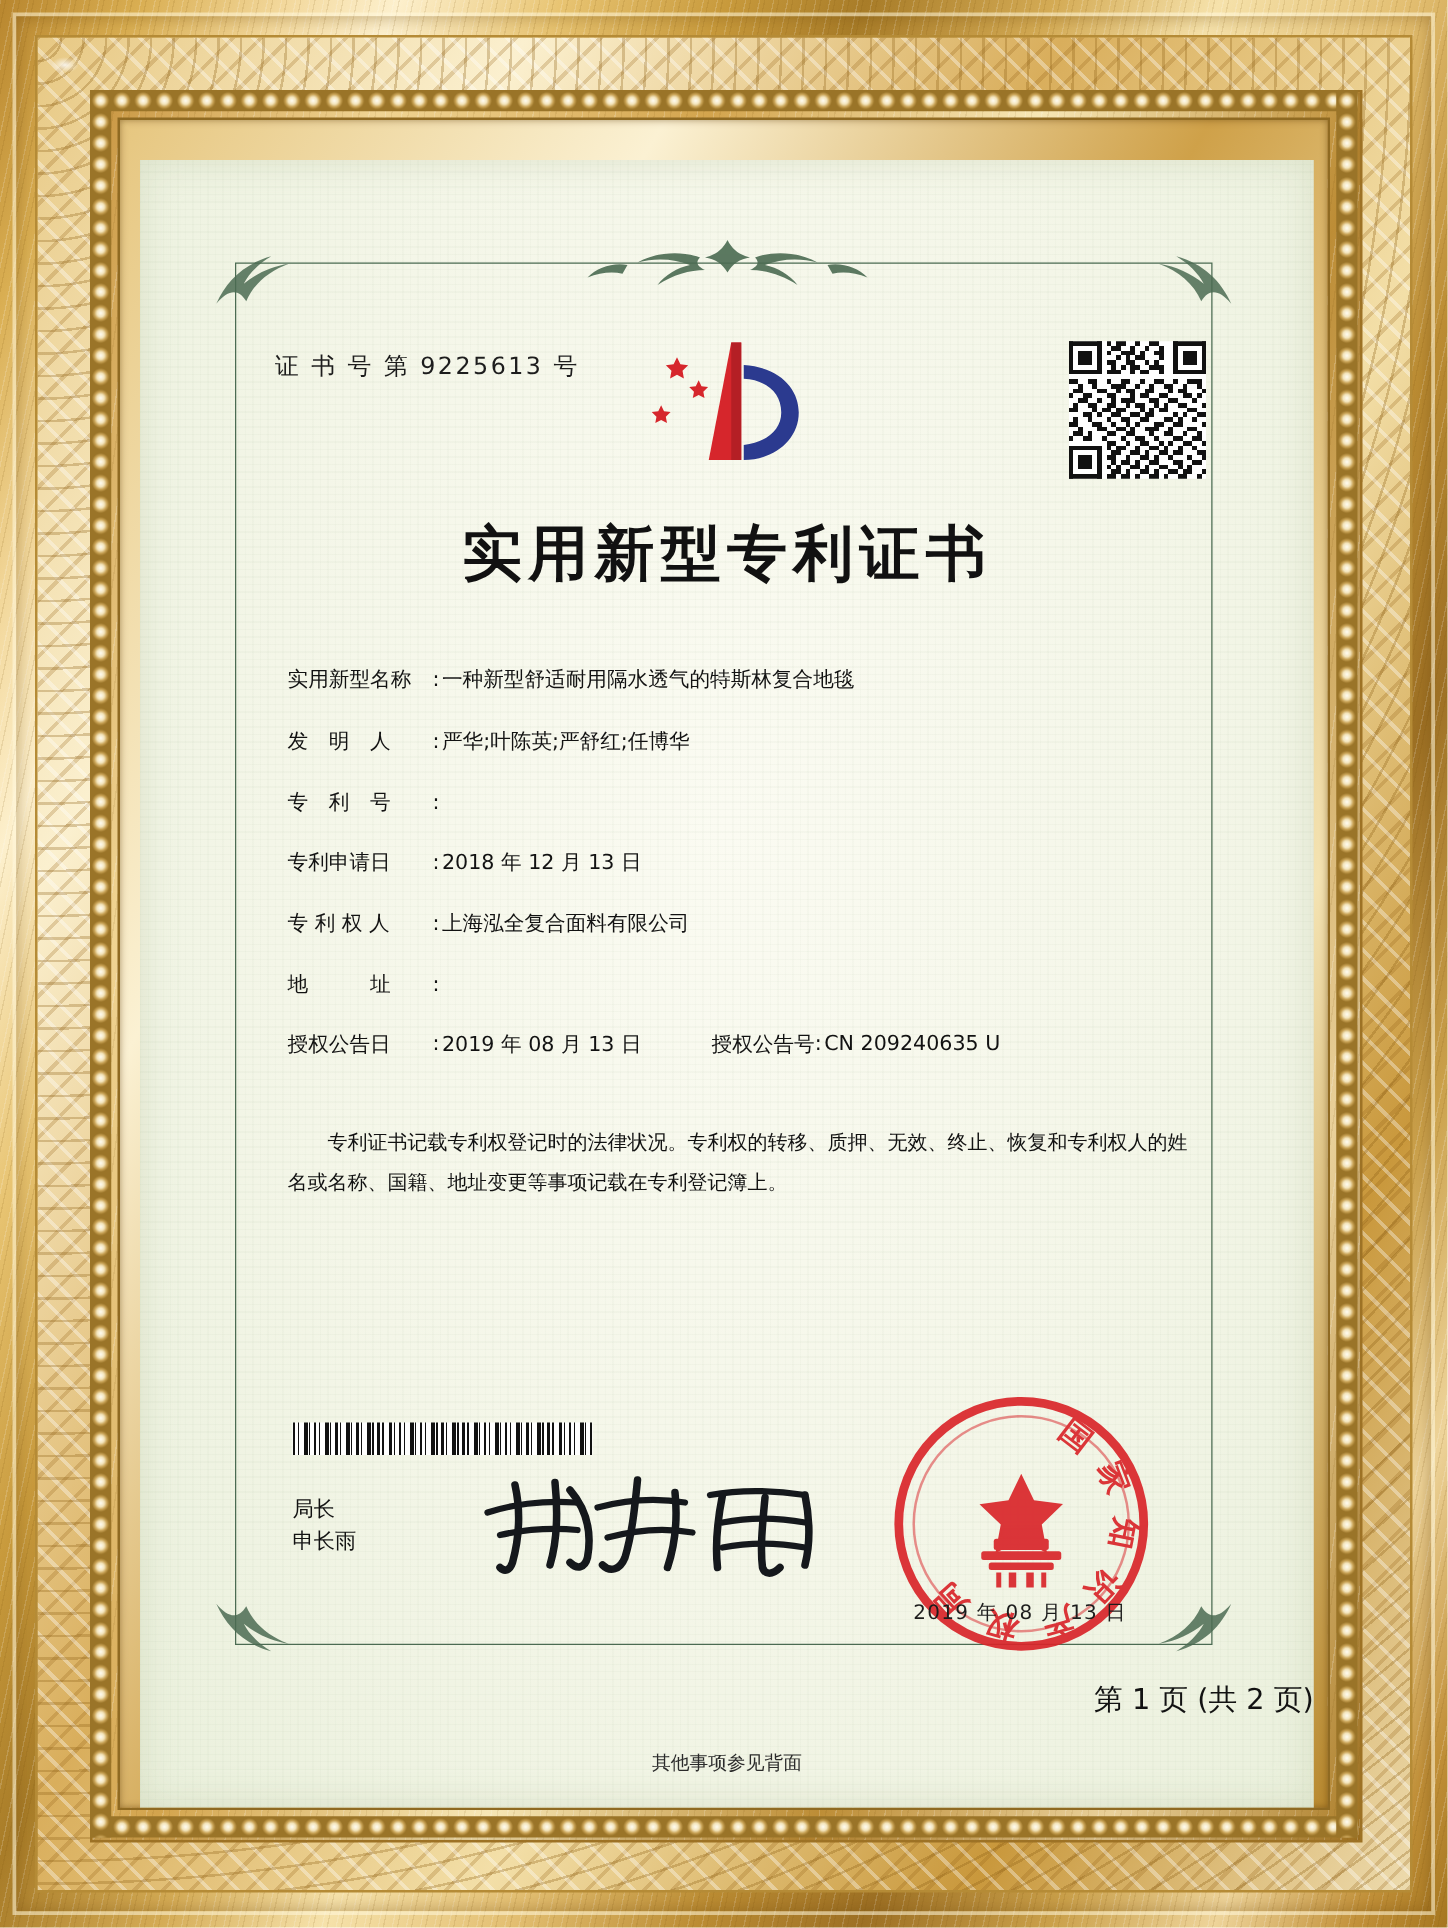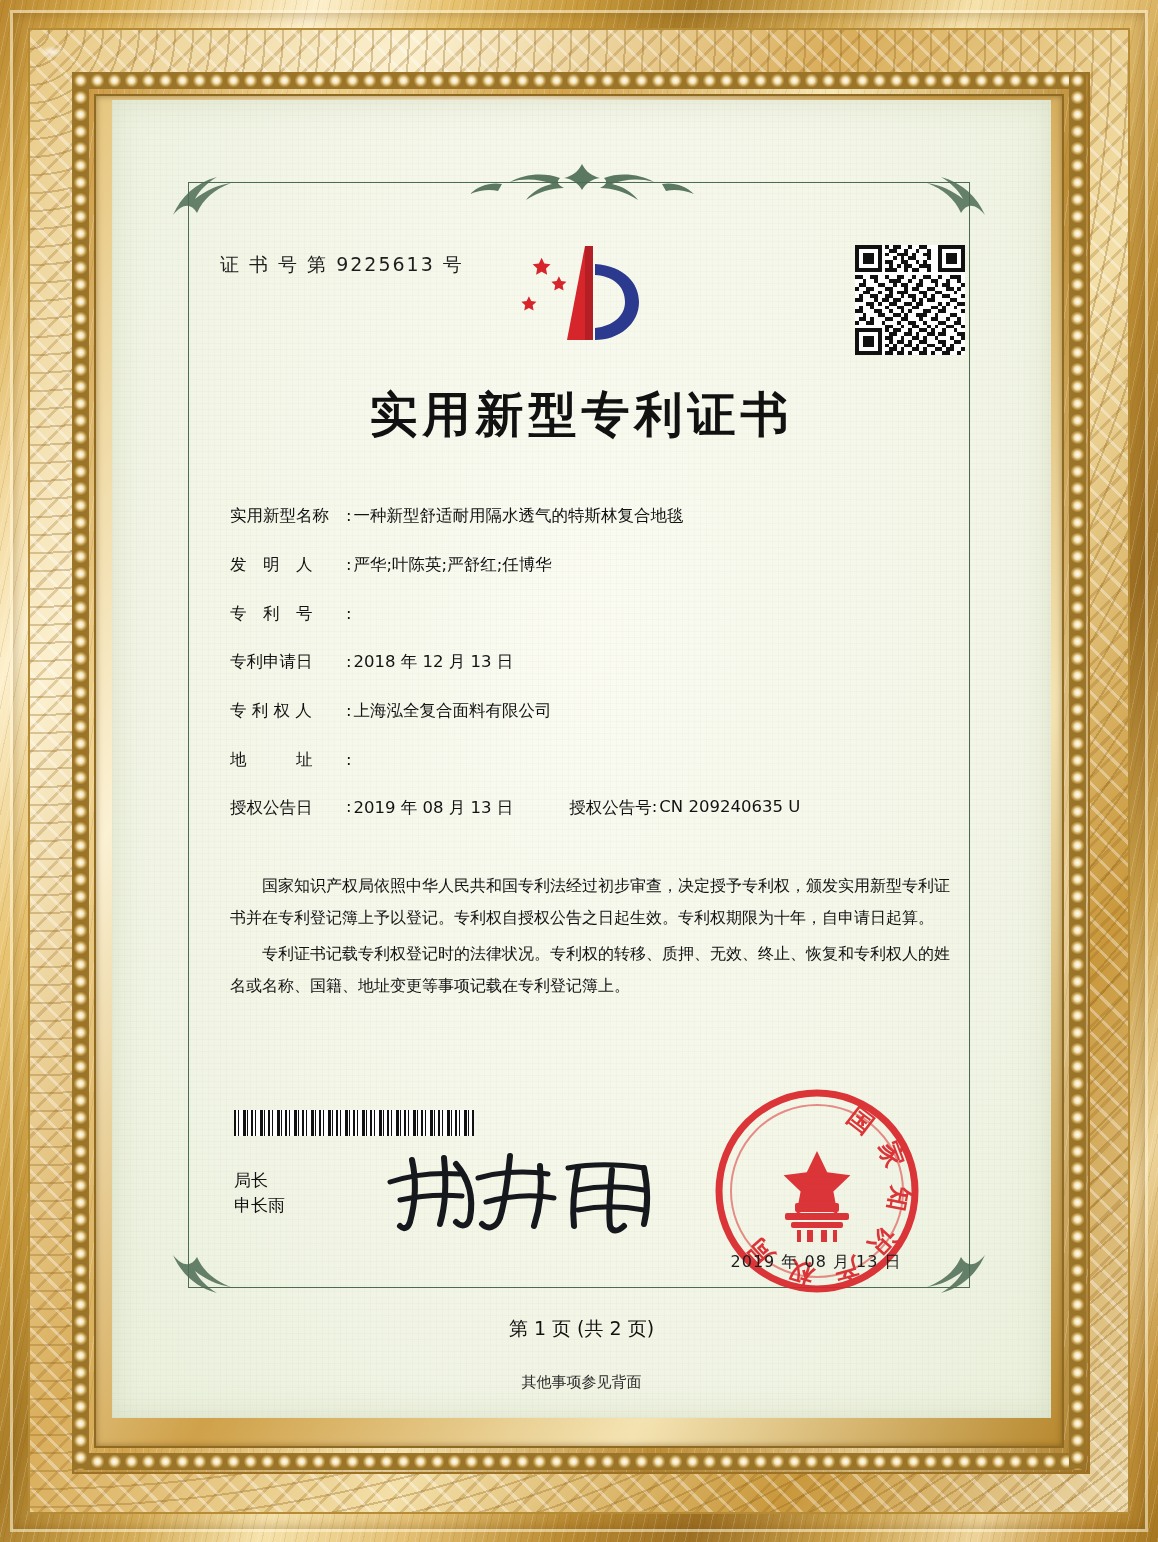--- a/index.html
+++ b/index.html
@@ -114,21 +114,21 @@
     left: 96px; top: 96px;
     width: 966px; height: 1350px;
     box-sizing: border-box;
     background: linear-gradient(120deg,#e6c67f,#fbf1d3,#cfa149,#f4e3b2,#b8892f);
     box-shadow: inset 0 0 6px rgba(90,55,5,0.5), 0 0 0 2px #8f6a22;
   }
 
   
   .paper {
     position: absolute;
-    left: 112px; top: 100px;
+    left: 112px; top: 128px;
     width: 939px;
     height: 1318px;
     background:
       radial-gradient(ellipse at 50% 40%, #fbfbf2 0%, #f4f6e8 55%, #eaf0dc 100%);
     box-shadow: inset 0 0 30px rgba(180,190,150,0.35);
     overflow: hidden;
   }
   .paper-guilloche {
     position: absolute; left:0; top:0; right:0; bottom:0;
     background-image:
@@ -309,23 +309,23 @@
     font-size: 16px;
     color: #1c1c1c;
     letter-spacing: 1px;
   }
 
   
   .page-num {
     position: absolute;
     left: 0; right: 0;
     top: 1216px;
-    text-align: center;
+    text-align: right;
     font-family: "DejaVu Sans", sans-serif;
-    font-size: 19px;
+    font-size: 23px;
     color: #121212;
   }
   .back-note {
     position: absolute;
     left: 0; right: 0;
     top: 1273px;
     text-align: center;
     font-family: "DejaVu Sans", sans-serif;
     font-size: 15px;
     color: #2a2a2a;
@@ -639,21 +639,20 @@
         <div class="field-label nospread">授权公告日</div>
         <div class="field-colon">:</div>
         <div>2019 年 08 月 13 日</div>
         <div class="pub-second-label">授权公告号</div>
         <div class="field-colon">:</div>
         <div>CN 209240635 U</div>
       </div>
     </div>
 
     <div class="paragraphs">
-      <p>国家知识产权局依照中华人民共和国专利法经过初步审查，决定授予专利权，颁发实用新型专利证书并在专利登记簿上予以登记。专利权自授权公告之日起生效。专利权期限为十年，自申请日起算。</p>
       <p>专利证书记载专利权登记时的法律状况。专利权的转移、质押、无效、终止、恢复和专利权人的姓名或名称、国籍、地址变更等事项记载在专利登记簿上。</p>
     </div>
 
     <div class="barcode"></div>
 
     <div class="sig-block">
       <div>局长</div>
       <div>申长雨</div>
     </div>
 

